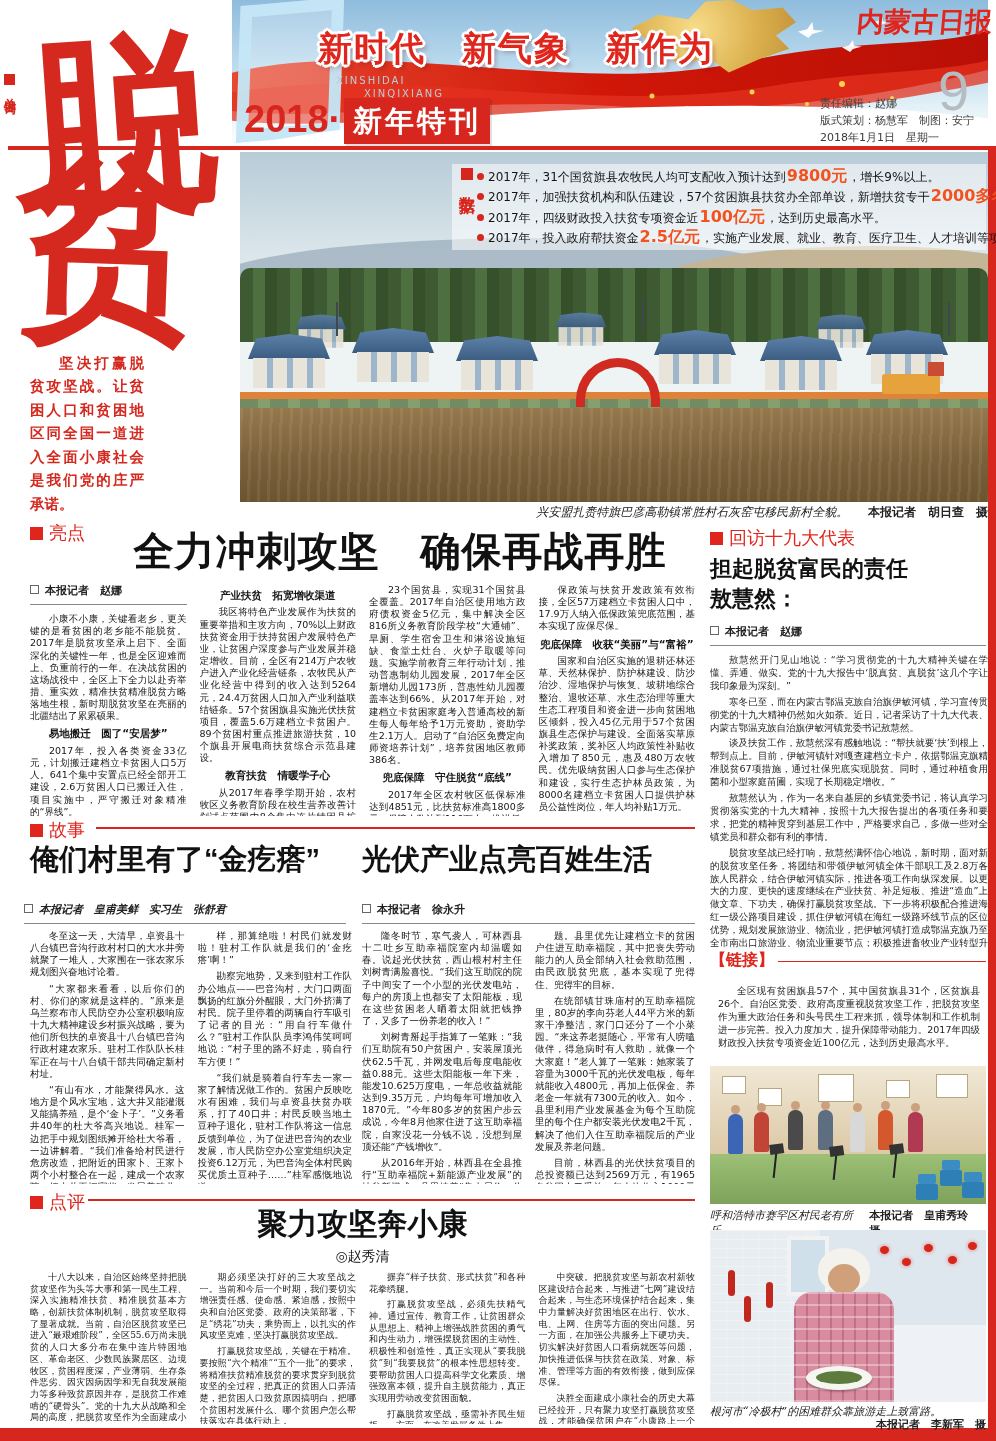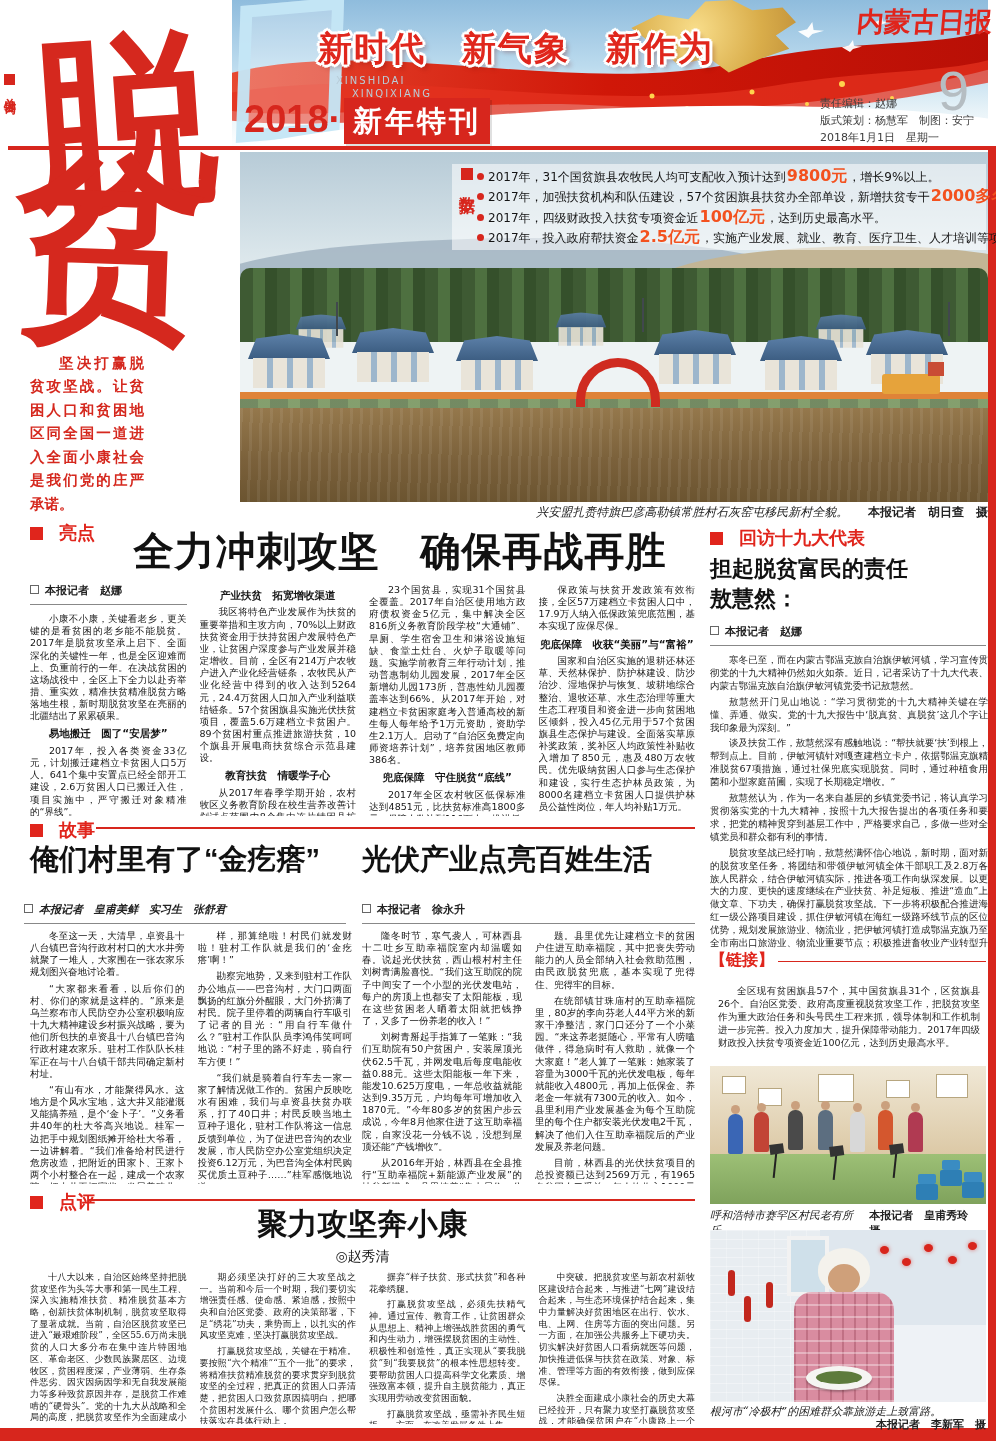--- a/index.html
+++ b/index.html
@@ -11,21 +11,21 @@
   .banner{left:232px;top:0;width:756px;height:148px;overflow:hidden;
           background:linear-gradient(180deg,#8fbcdd 0%,#bcdbee 45%,#e8f3f8 75%,#ffffff 100%);}
   .banner svg{position:absolute;left:0;top:0;}
   .frame-graphic{left:6px;top:2px;width:80px;height:112px;border:12px solid rgba(196,230,246,.95);
                  transform:rotate(-5deg) skewX(-7deg);background:rgba(255,255,255,.25);}
   .banner-slogan{left:86px;top:26px;font-size:34px;font-weight:900;color:#e0261c;letter-spacing:2px;
       font-family:"Liberation Sans",sans-serif;
       text-shadow:-2px -2px 0 #fff,2px -2px 0 #fff,-2px 2px 0 #fff,2px 2px 0 #fff,0 3px 0 #fff,0 -3px 0 #fff,3px 0 0 #fff,-3px 0 0 #fff,4px 4px 5px rgba(110,10,5,.4);}
   .banner-pinyin{left:104px;top:74px;color:#b9cdd9;font-size:10px;letter-spacing:2px;line-height:13px;}
   .banner-pinyin span{display:block;}
-  .banner-pinyin span:nth-child(2){margin-left:16px;}
+  .banner-pinyin span:nth-child(2){margin-left:28px;}
   .banner-pinyin span:nth-child(3){margin-left:34px;}
   .china-map{left:396px;top:0;width:168px;height:74px;background:radial-gradient(circle at 40% 40%,#f8dd8a,#d9ad4a 60%,#c1913a);
       clip-path:polygon(12% 55%,2% 38%,18% 20%,36% 26%,46% 2%,62% 0,74% 14%,92% 10%,100% 30%,88% 48%,96% 66%,78% 80%,60% 98%,48% 78%,30% 88%,20% 68%);
       box-shadow:0 0 18px rgba(250,220,130,.8);}
   .dove{position:absolute;background:#fff;clip-path:polygon(0 60%,35% 45%,55% 0,60% 50%,100% 55%,55% 75%,40% 100%);opacity:.95;}
   .white-swoosh{left:-60px;top:108px;width:900px;height:110px;background:#fff;border-radius:50% 50% 0 0;transform:rotate(-2deg);}
   .masthead-logo{left:848px;top:4px;width:144px;text-align:right;font-family:"DejaVu Serif",serif;
       font-weight:bold;font-size:27px;color:#e0251c;transform:skewX(-5deg);}
   .page-number{left:938px;top:58px;width:54px;font-size:56px;color:#b5bdc2;font-family:"Liberation Sans",sans-serif;}
   .page-info{left:820px;top:95px;font-size:11px;color:#3c3c3c;line-height:17px;}
@@ -83,21 +83,21 @@
   .data-label{font-size:16px;font-weight:bold;color:#d7261d;letter-spacing:2px;}
   .data-items{flex:1;display:flex;flex-direction:column;justify-content:space-around;}
   .data-item{display:flex;align-items:baseline;font-size:12px;color:#141414;line-height:15px;white-space:nowrap;overflow:hidden;}
   .data-dot{width:7px;height:7px;border-radius:50%;background:#d7261d;margin:0 4px 0 0;flex:none;align-self:center;}
   .hl-num{color:#f3511e;font-size:16px;font-weight:bold;padding:0 1px;}
 
   
   .caption-main{left:240px;top:504px;width:748px;text-align:right;font-size:12px;color:#222;}
   .cap-kai{font-family:"DejaVu Serif",serif;font-style:italic;}
   .cap-credit{font-weight:bold;margin-left:16px;font-style:normal;font-family:"DejaVu Sans",sans-serif;}
-  .sec-marker{display:flex;align-items:center;gap:16px;color:#e0251c;font-weight:bold;font-size:18px;}
+  .sec-marker{display:flex;align-items:center;gap:6px;color:#e0251c;font-weight:normal;font-size:18px;}
   .sec-sq{width:13px;height:13px;background:#e0251c;flex:none;}
   .sec-line{height:2px;background:#d7261d;}
   .byline{font-size:11px;font-weight:600;color:#222;border-bottom:1px solid #888;padding-bottom:6px;}
   .byline-sq{display:inline-block;width:7px;height:7px;border:1px solid #666;margin-right:6px;}
 
   
   .headline-main{left:92px;top:524px;width:616px;text-align:center;font-size:40px;font-weight:900;color:#111;
       font-family:"Liberation Sans",sans-serif;letter-spacing:1px;}
   .marker-hl{left:30px;top:521px;}
   .art{display:flex;gap:13px;overflow:hidden;}
@@ -389,22 +389,22 @@
 <div class="abs sec-marker marker-rev">
   <span class="sec-sq"></span>
   <span>回访十九大代表</span>
 </div>
 <div class="abs headline-rev">
   <div>担起脱贫富民的责任</div>
   <div>敖慧然：</div>
 </div>
 <div class="abs byline byline-rev"><span class="byline-sq"></span><span>本报记者　赵娜</span></div>
 <div class="abs body-rev">
+    <p class="para">敖慧然开门见山地说：“学习贯彻党的十九大精神关键在学懂、弄通、做实。党的十九大报告中‘脱真贫、真脱贫’这几个字让我印象最为深刻。”</p>
     <p class="para">寒冬已至，而在内蒙古鄂温克族自治旗伊敏河镇，学习宣传贯彻党的十九大精神仍然如火如荼。近日，记者采访了十九大代表、内蒙古鄂温克族自治旗伊敏河镇党委书记敖慧然。</p>
-    <p class="para">敖慧然开门见山地说：“学习贯彻党的十九大精神关键在学懂、弄通、做实。党的十九大报告中‘脱真贫、真脱贫’这几个字让我印象最为深刻。”</p>
     <p class="para">谈及扶贫工作，敖慧然深有感触地说：“帮扶就要‘扶’到根上，帮到点上。目前，伊敏河镇针对嘎查建档立卡户，依据鄂温克旗精准脱贫67项措施，通过社保兜底实现脱贫。同时，通过种植食用菌和小型家庭苗圃，实现了长期稳定增收。”</p>
     <p class="para">敖慧然认为，作为一名来自基层的乡镇党委书记，将认真学习贯彻落实党的十九大精神，按照十九大报告提出的各项任务和要求，把党的精神贯穿到基层工作中，严格要求自己，多做一些对全镇党员和群众都有利的事情。</p>
     <p class="para">脱贫攻坚战已经打响，敖慧然满怀信心地说，新时期，面对新的脱贫攻坚任务，将团结和带领伊敏河镇全体干部职工及2.8万各族人民群众，结合伊敏河镇实际，推进各项工作向纵深发展。以更大的力度、更快的速度继续在产业扶贫、补足短板、推进“造血”上做文章、下功夫，确保打赢脱贫攻坚战。下一步将积极配合推进海红一级公路项目建设，抓住伊敏河镇在海红一级路环线节点的区位优势，规划发展旅游业、物流业，把伊敏河镇打造成鄂温克旗乃至全市南出口旅游业、物流业重要节点；积极推进畜牧业产业转型升级，建设蔬菜种植基地和规模化奶牛、肉牛、肉羊养殖基地，不断提高牧民抵御市场风险的能力，促进牧民增收；继续完善和落实各项惠民政策，以“精准扶贫、社会保障、公共服务”等工作为抓手促进民生社会事业同步发展。在乡村振兴、全面小康中彰显党员的先锋模范作用，带领全镇各族群众奔向更加幸福安康的生活。</p>
   </div>
 
 <div class="abs linkbox-label">【链接】</div>
 <div class="abs linkbox-line"></div>
 <div class="abs linkbox-text">
     <p>全区现有贫困旗县57个，其中国贫旗县31个，区贫旗县26个。自治区党委、政府高度重视脱贫攻坚工作，把脱贫攻坚作为重大政治任务和头号民生工程来抓，领导体制和工作机制进一步完善。投入力度加大，提升保障带动能力。2017年四级财政投入扶贫专项资金近100亿元，达到历史最高水平。</p>
   </div>

